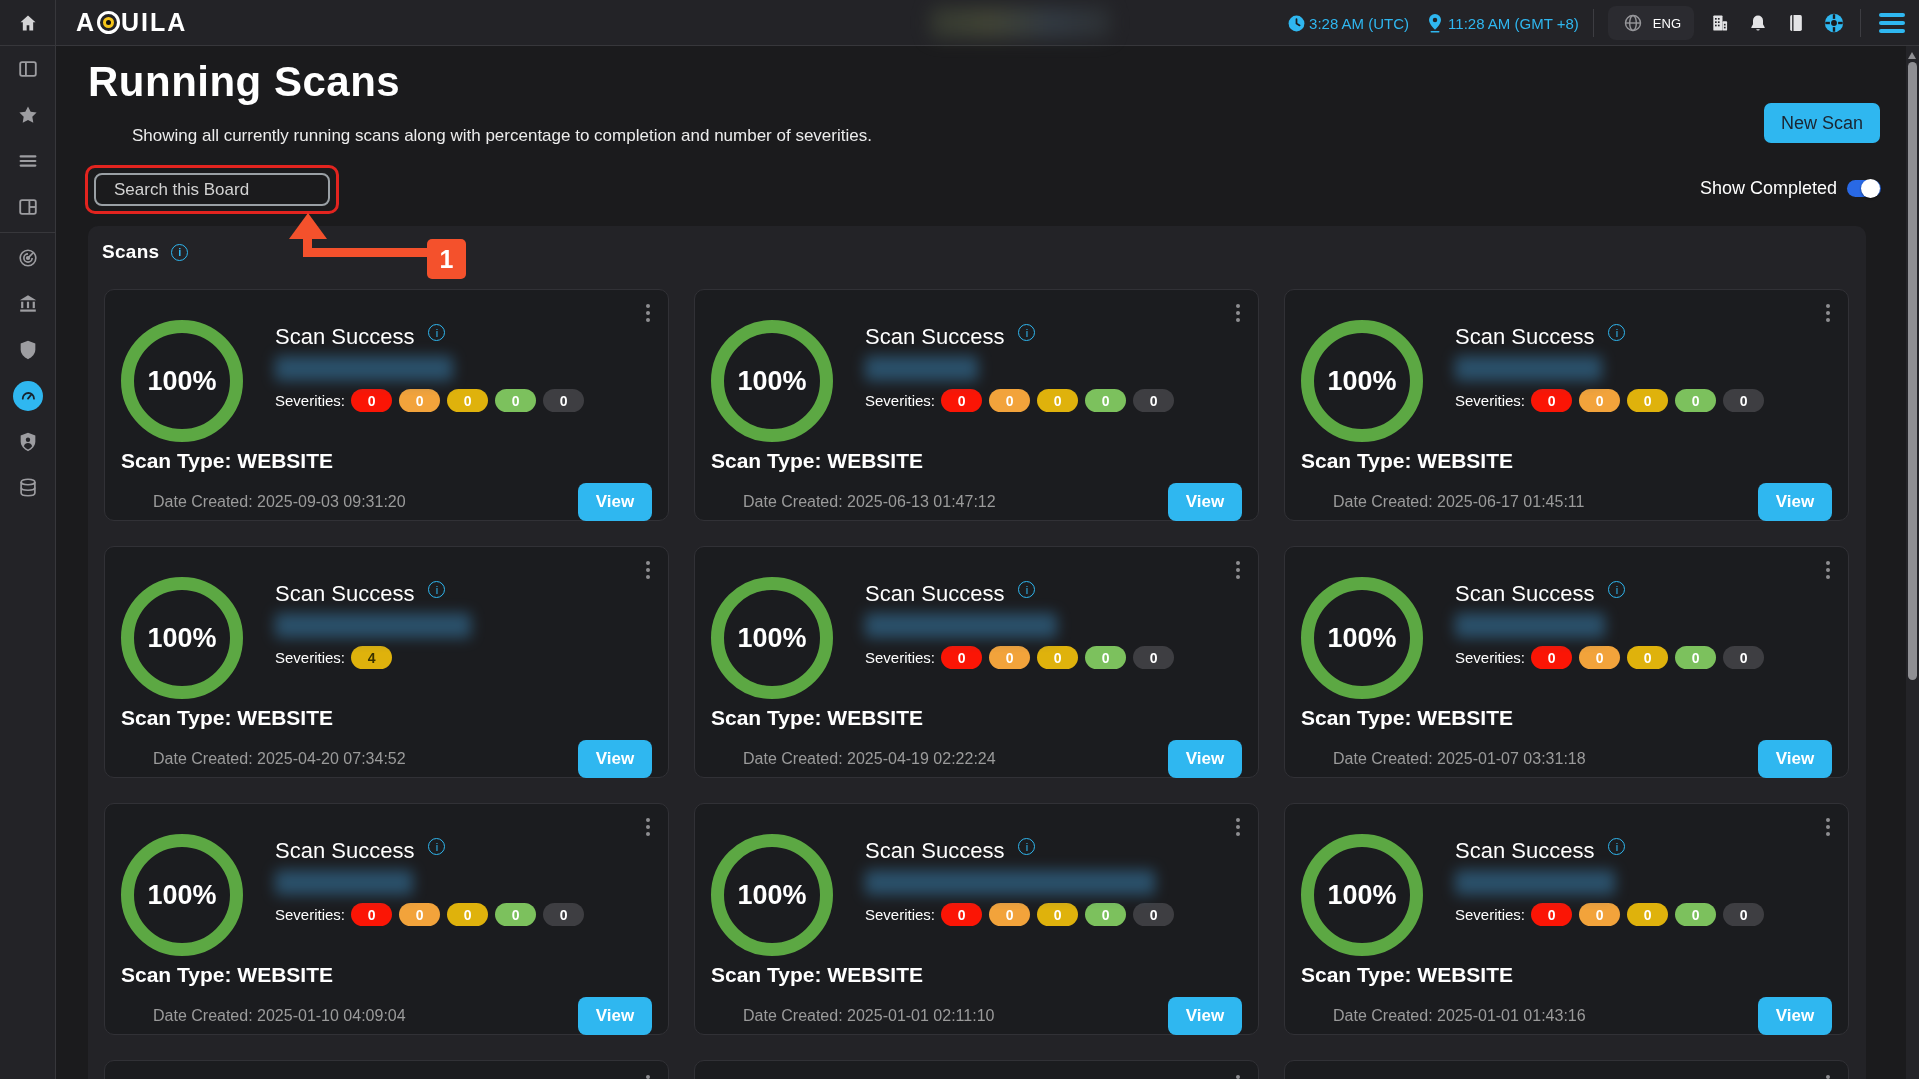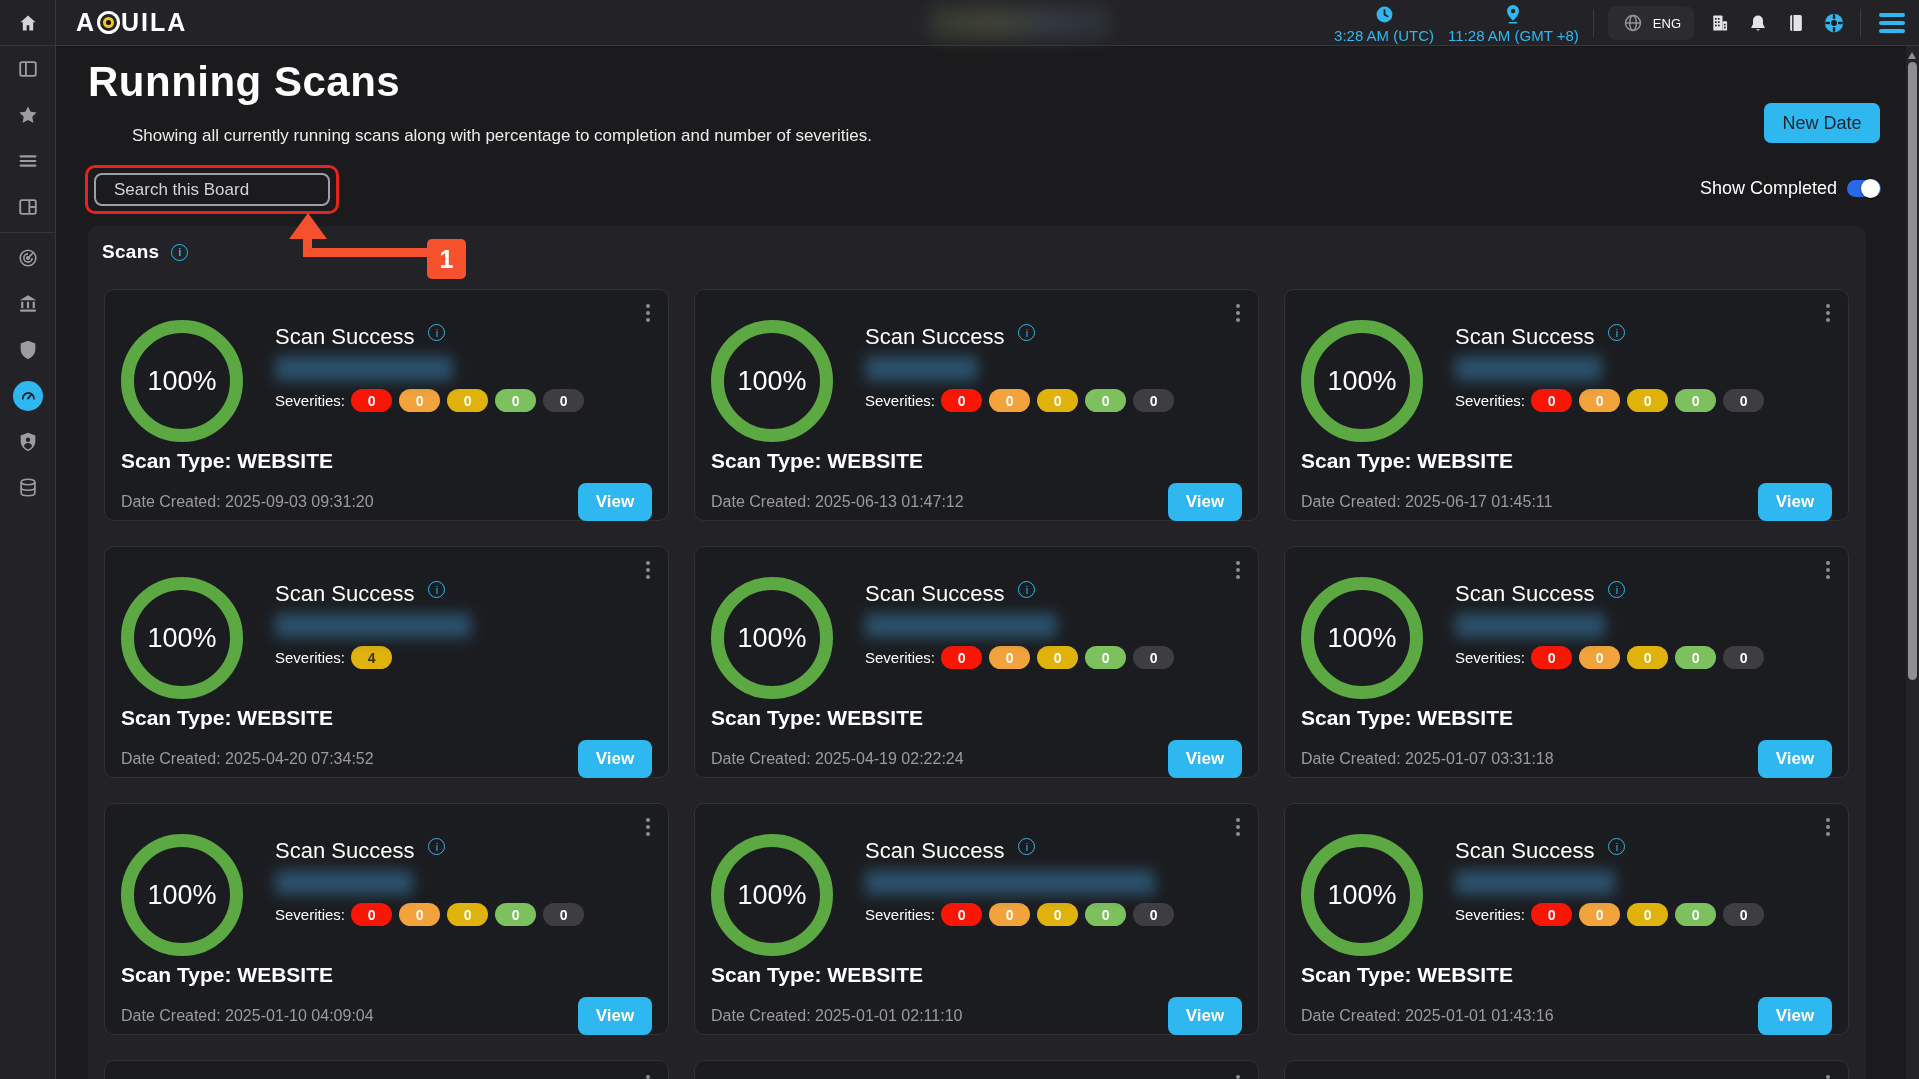--- a/index.html
+++ b/index.html
@@ -12,21 +12,21 @@
   .logo { display:flex; align-items:center; margin-left:20px; font-size:25px; font-weight:bold;
           letter-spacing:2px; }
   .logo-q { width:23px; height:23px; border:3px solid #fff; border-radius:50%;
             display:inline-flex; align-items:center; justify-content:center; margin:0 1px; }
   .iris { width:11px; height:11px; background:#f5c51b; border-radius:50%; position:relative; }
   .iris::after { content:""; position:absolute; inset:3px; background:#101010; border-radius:50%; }
   .nav-blur { position:absolute; left:874px; top:7px; width:180px; height:31px; border-radius:6px;
               background:linear-gradient(90deg,#3a4034,#4a4e3a,#37414b,#303538); filter:blur(9px);
               opacity:.75; }
   .nav-right { position:absolute; right:14px; top:0; height:46px; display:flex; align-items:center; gap:14px; }
-  .nav-time { display:flex; align-items:center; gap:1px; color:var(--accent); font-size:15px; white-space:nowrap;flex-direction:column; }
+  .nav-time { display:flex; align-items:center; gap:1px; color:var(--accent); font-size:15px; white-space:nowrap; }
   .vdiv { width:1px; height:28px; background:#3d3d42; }
   .lang-chip { display:flex; align-items:center; gap:8px; background:#2b2b30; border-radius:8px;
                height:34px; padding:0 13px; font-size:13px; color:#fff; }
   .nav-ic { display:flex; align-items:center; justify-content:center; width:24px; height:24px; }
   .burger { display:flex; flex-direction:column; gap:4px; margin-left:4px; cursor:pointer; }
   .burger span { width:26px; height:4px; border-radius:2px; background:var(--accent); }
 
   
   .sidebar { position:absolute; left:0; top:0; bottom:0; width:56px; background:#232327;
              border-right:1px solid #37373b; z-index:6; }
@@ -76,32 +76,32 @@
   .grid { position:absolute; left:16px; top:63px; display:grid; grid-template-columns:repeat(3,565px);
           grid-auto-rows:232px; gap:25px; }
 
   
   .card { position:relative; background:#1b1c1f; border:1px solid #313136; border-radius:10px; padding:0 16px; }
   .kebab { position:absolute; top:12px; right:16px; display:flex; flex-direction:column; gap:3px; cursor:pointer; padding:2px; }
   .kebab span { width:4px; height:4px; border-radius:50%; background:#8e8e92; }
   .card-top { display:flex; padding-top:30px; }
   .ring { width:122px; height:122px; border:13px solid var(--ring); border-radius:50%; flex:0 0 auto;
           display:flex; align-items:center; justify-content:center; }
-  .pct { font-size:27px; font-weight:normal; }
+  .pct { font-size:27px; font-weight:bold; }
   .card-info { margin-left:32px; padding-top:4px; min-width:0; }
   .status-line { display:flex; align-items:flex-start; gap:14px; }
   .status { font-size:22px; }
   .blur-name { height:25px; margin:6px 0 8px 0; border-radius:4px; background:#2f5e7e; filter:blur(7px); opacity:.8; }
   .sev-line { display:flex; align-items:center; }
   .sev-label { font-size:15px; margin-right:6px; }
   .badges { display:flex; gap:7px; }
   .badge { width:41px; height:23px; border-radius:12px; display:flex; align-items:center; justify-content:center;
            font-size:14px; font-weight:bold; color:#fff; }
   .scan-type { margin-top:7px; font-size:21px;font-weight:bold; }
-  .card-bottom { display:flex; align-items:center; justify-content:space-between; margin-top:10px; }
+  .card-bottom { display:flex; align-items:center; justify-content:space-between; margin-top:10px;margin-left:32px; }
   .date { font-size:16px; color:#9b9b9b; }
   .view-btn { width:74px; height:38px; background:var(--accent); color:#fff; font-weight:bold; font-size:17px;
               border:none; border-radius:8px; cursor:pointer; font-family:inherit; }
 
   
   .scrollbar { position:absolute; right:0; top:46px; bottom:0; width:13px; background:#242428; z-index:7; }
   .scroll-up { position:absolute; top:6px; left:2px; width:0; height:0;
                border-left:4.5px solid transparent; border-right:4.5px solid transparent;
                border-bottom:7px solid #8f8f93; }
   .scroll-thumb { position:absolute; top:16px; left:2px; width:9px; height:618px; background:#8f8f93;
@@ -297,21 +297,21 @@
         <span></span>
         <span></span>
         <span></span>
       </div>
   </div>
 </header>
 
 <main>
   <h1 class="page-title">Running Scans</h1>
   <p class="page-sub">Showing all currently running scans along with percentage to completion and number of severities.</p>
-  <button class="new-scan">New Date</button>
+  <button class="new-scan">New Scan</button>
 
   <div class="annot-box">
     <input class="search-input" type="text" placeholder="Search this Board" style="">
   </div>
 
   <div class="toggle-row">
     <span class="toggle-label">Show Completed</span>
     <span class="toggle">
         <span class="knob"></span>
       </span>

